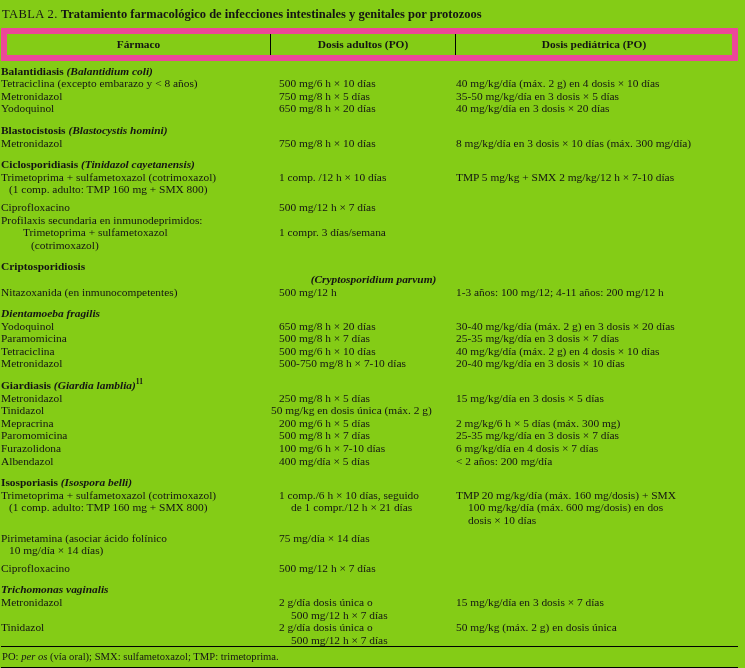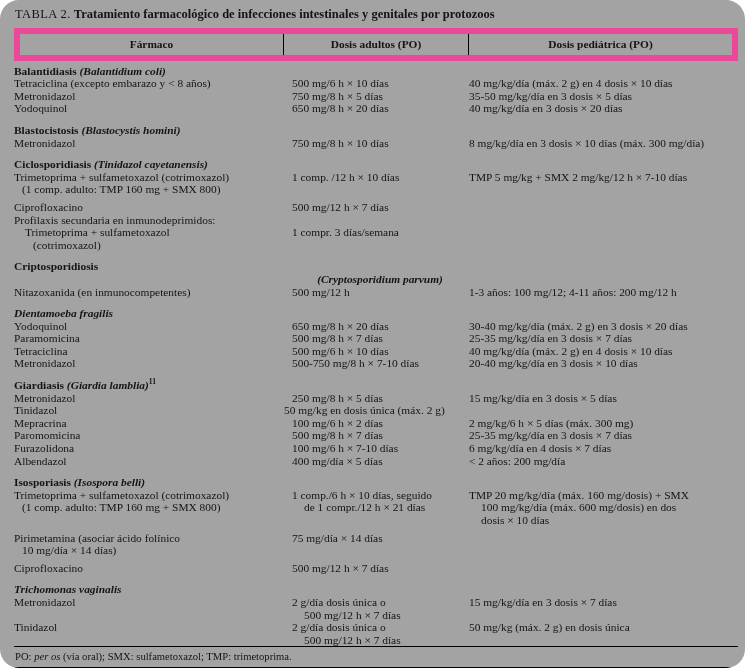--- a/index.html
+++ b/index.html
@@ -1,24 +1,23 @@
 <!DOCTYPE html>
 <html><head>
 <meta charset="utf-8">
 <style>
   * { margin: 0; padding: 0; box-sizing: border-box; }
   html, body { background: #ffffff; }
   body { font-family: "Liberation Serif", "DejaVu Serif", serif; color: #141414; }
   .page {
     width: 745px; height: 668px;
-    background: #a3a3a3;
-    padding: 5px 7px 5px 14px;
+    background: #84cc16;
+    padding: 5px 7px 5px 1px;
     display: flex; flex-direction: column;
     overflow: hidden;
-    border-radius: 19px;
   }
   .table-title { font-size: 12.5px; line-height: 15px; margin: 2px 0 6px 1px; white-space: nowrap; }
   .title-label { font-weight: normal; letter-spacing: 0.4px; }
   .title-text  { font-weight: bold; }
 
   .header-row {
     display: grid; grid-template-columns: 263px 185px 1fr;
     border: 6px solid #ec4899;
   }
   .hcell {
@@ -32,21 +31,21 @@
   .section:first-child { margin-top: 0; }
   .stitle { font-weight: bold; }
   .sci { font-style: italic; text-align: center; }
   .block-indent { display: block; margin-left: 8px; }
   .sup { font-size: 7.5px; vertical-align: super; line-height: 0; }
 
   .row { display: grid; grid-template-columns: 263px 185px 1fr; }
   .row.gap6 { margin-top: 5px; }
   .cell { white-space: pre-line; }
   .c1 { padding-left: 8px;  text-indent: -8px; }
-  .c1.ind { margin-left: 11px; }
+  .c1.ind { margin-left: 22px; }
   .c2 { padding-left: 27px; text-indent: -12px; }
   .c3 { padding-left: 19px; text-indent: -12px; }
 
   .footer { margin-top: auto; }
   .footnote {
     border-top: 1px solid #000;
     font-size: 10.6px; line-height: 12px;
     padding: 4px 0 4px 1px;
   }
   .footnote i { font-style: italic; }
@@ -160,21 +159,21 @@
         <div class="cell c1">Metronidazol</div>
         <div class="cell c2">250 mg/8 h × 5 días</div>
         <div class="cell c3">15 mg/kg/día en 3 dosis × 5 días</div>
       </div>
       <div class="row">
         <div class="cell c1">Tinidazol</div>
         <div class="cell c3">50 mg/kg en dosis única (máx. 2 g)</div>
       </div>
       <div class="row">
         <div class="cell c1">Mepracrina</div>
-        <div class="cell c2">100 mg/6 h × 2 días</div>
+        <div class="cell c2">200 mg/6 h × 5 días</div>
         <div class="cell c3">2 mg/kg/6 h × 5 días (máx. 300 mg)</div>
       </div>
       <div class="row">
         <div class="cell c1">Paromomicina</div>
         <div class="cell c2">500 mg/8 h × 7 días</div>
         <div class="cell c3">25-35 mg/kg/día en 3 dosis × 7 días</div>
       </div>
       <div class="row">
         <div class="cell c1">Furazolidona</div>
         <div class="cell c2">100 mg/6 h × 7-10 días</div>

